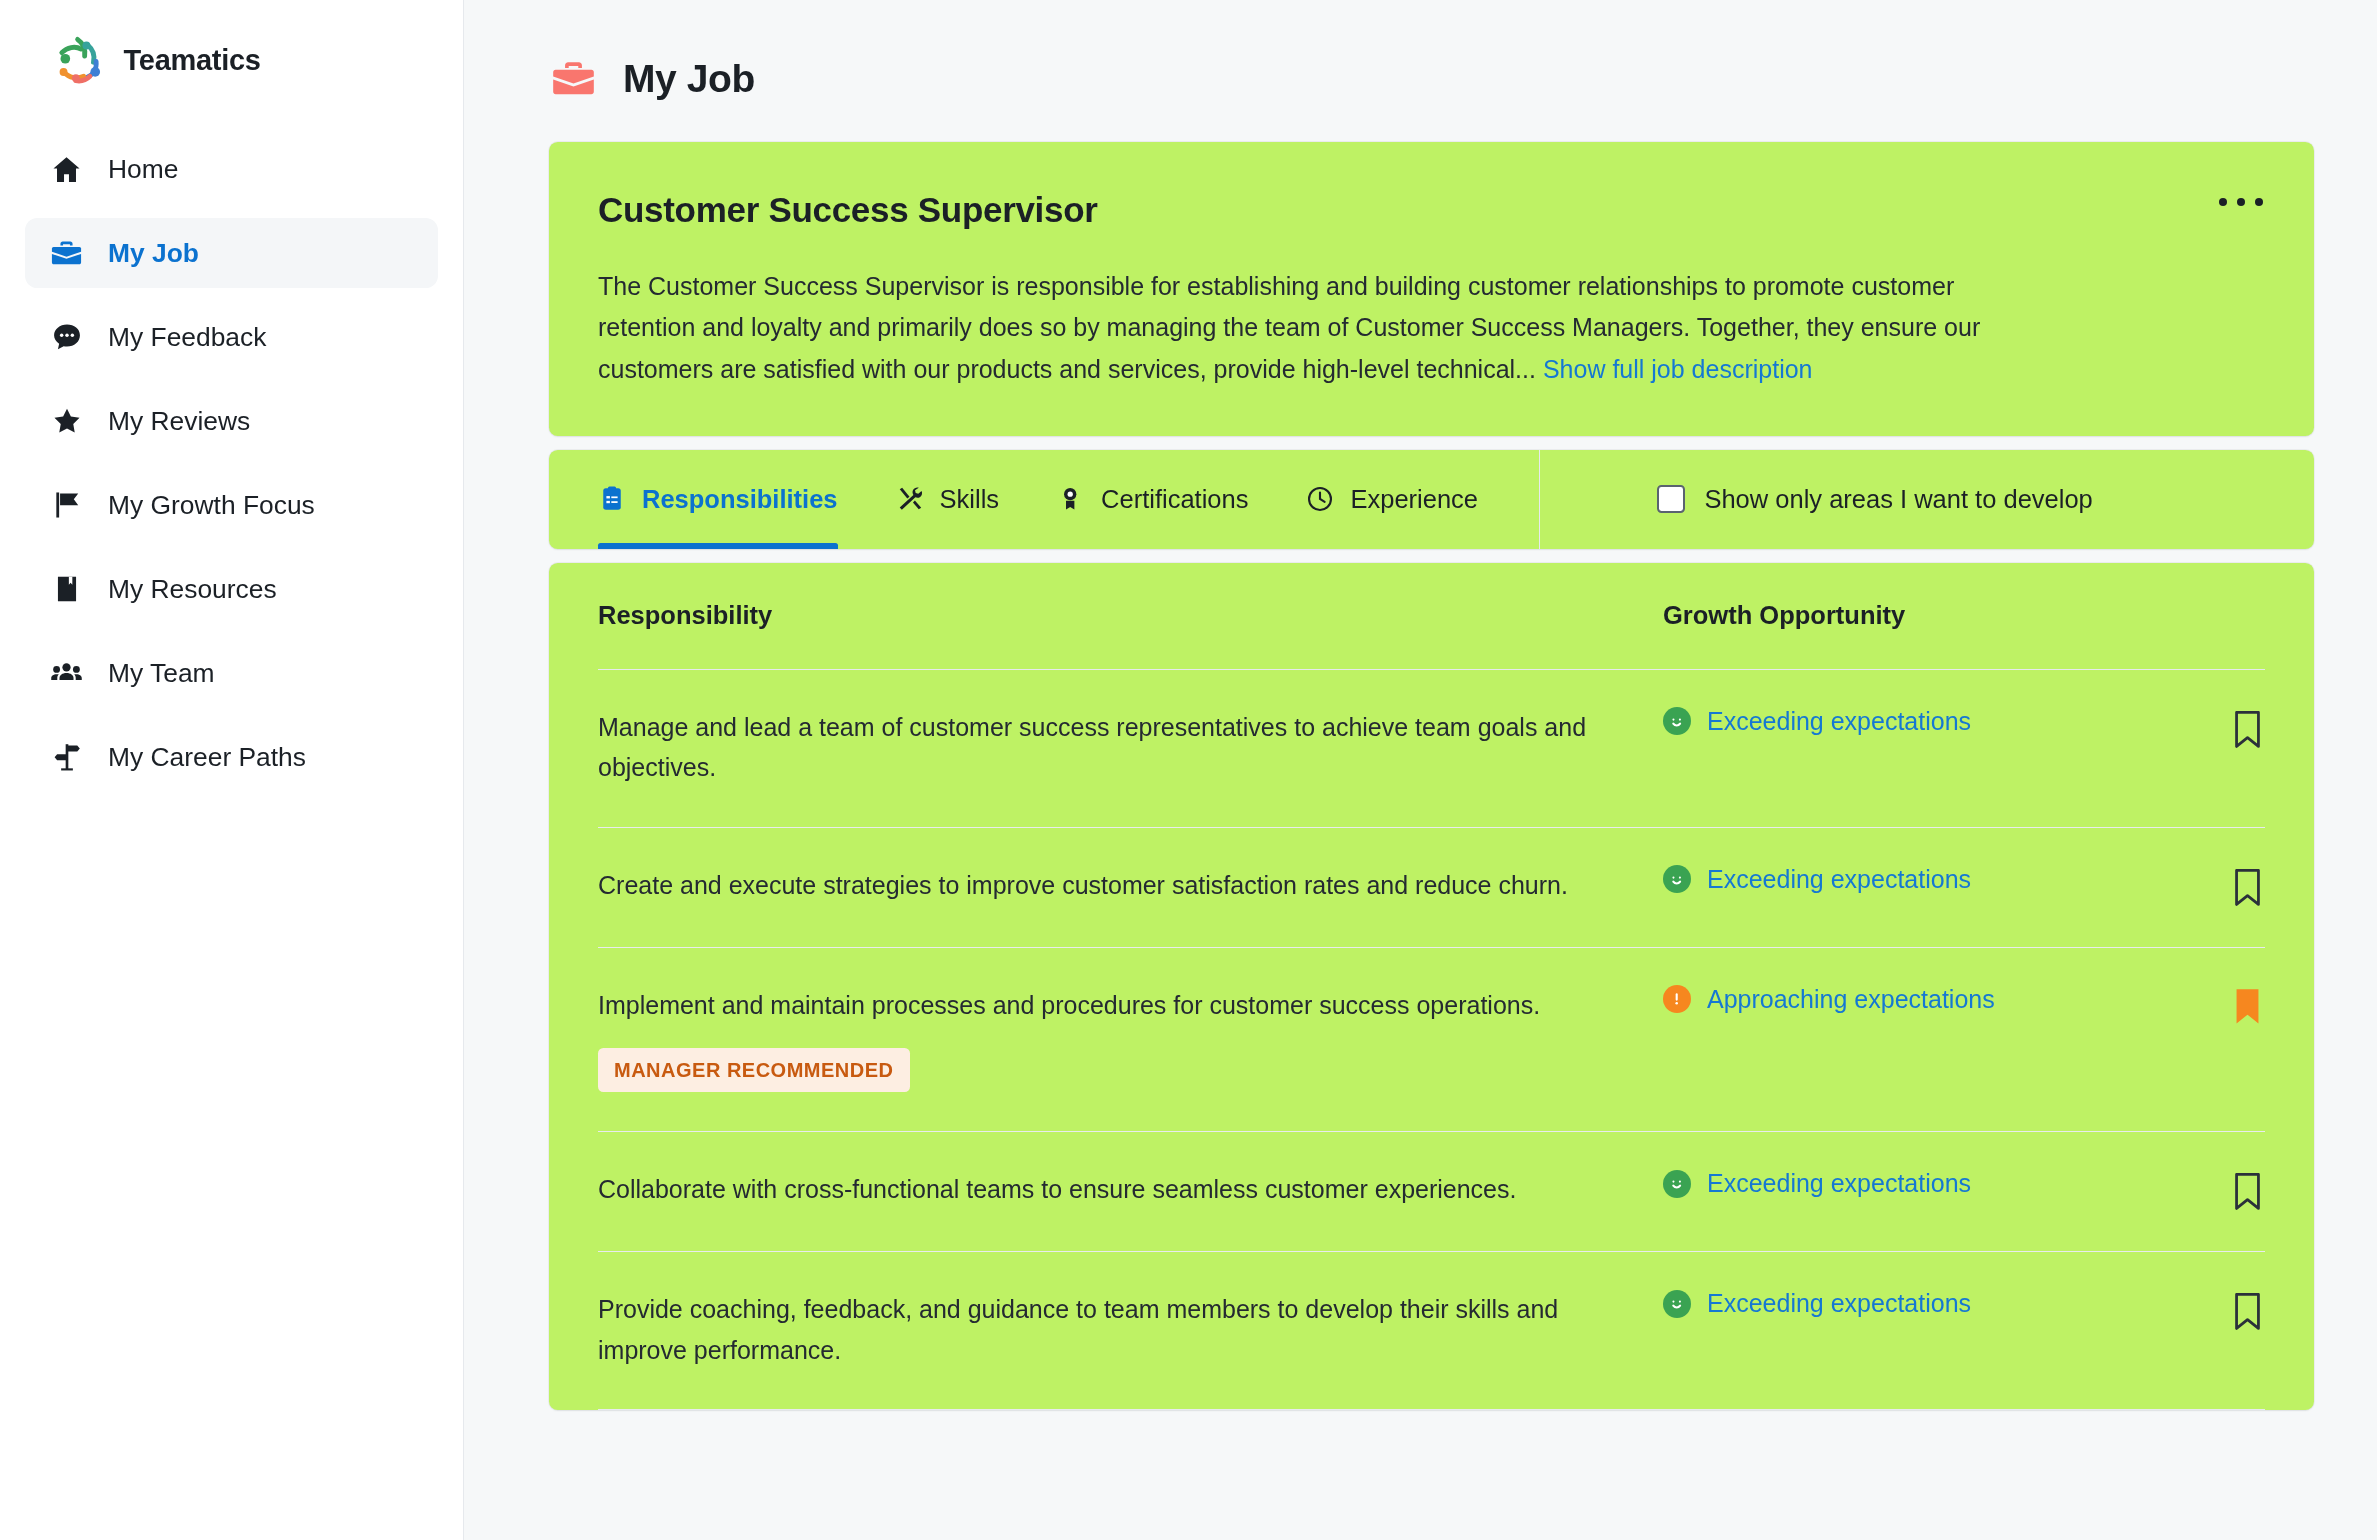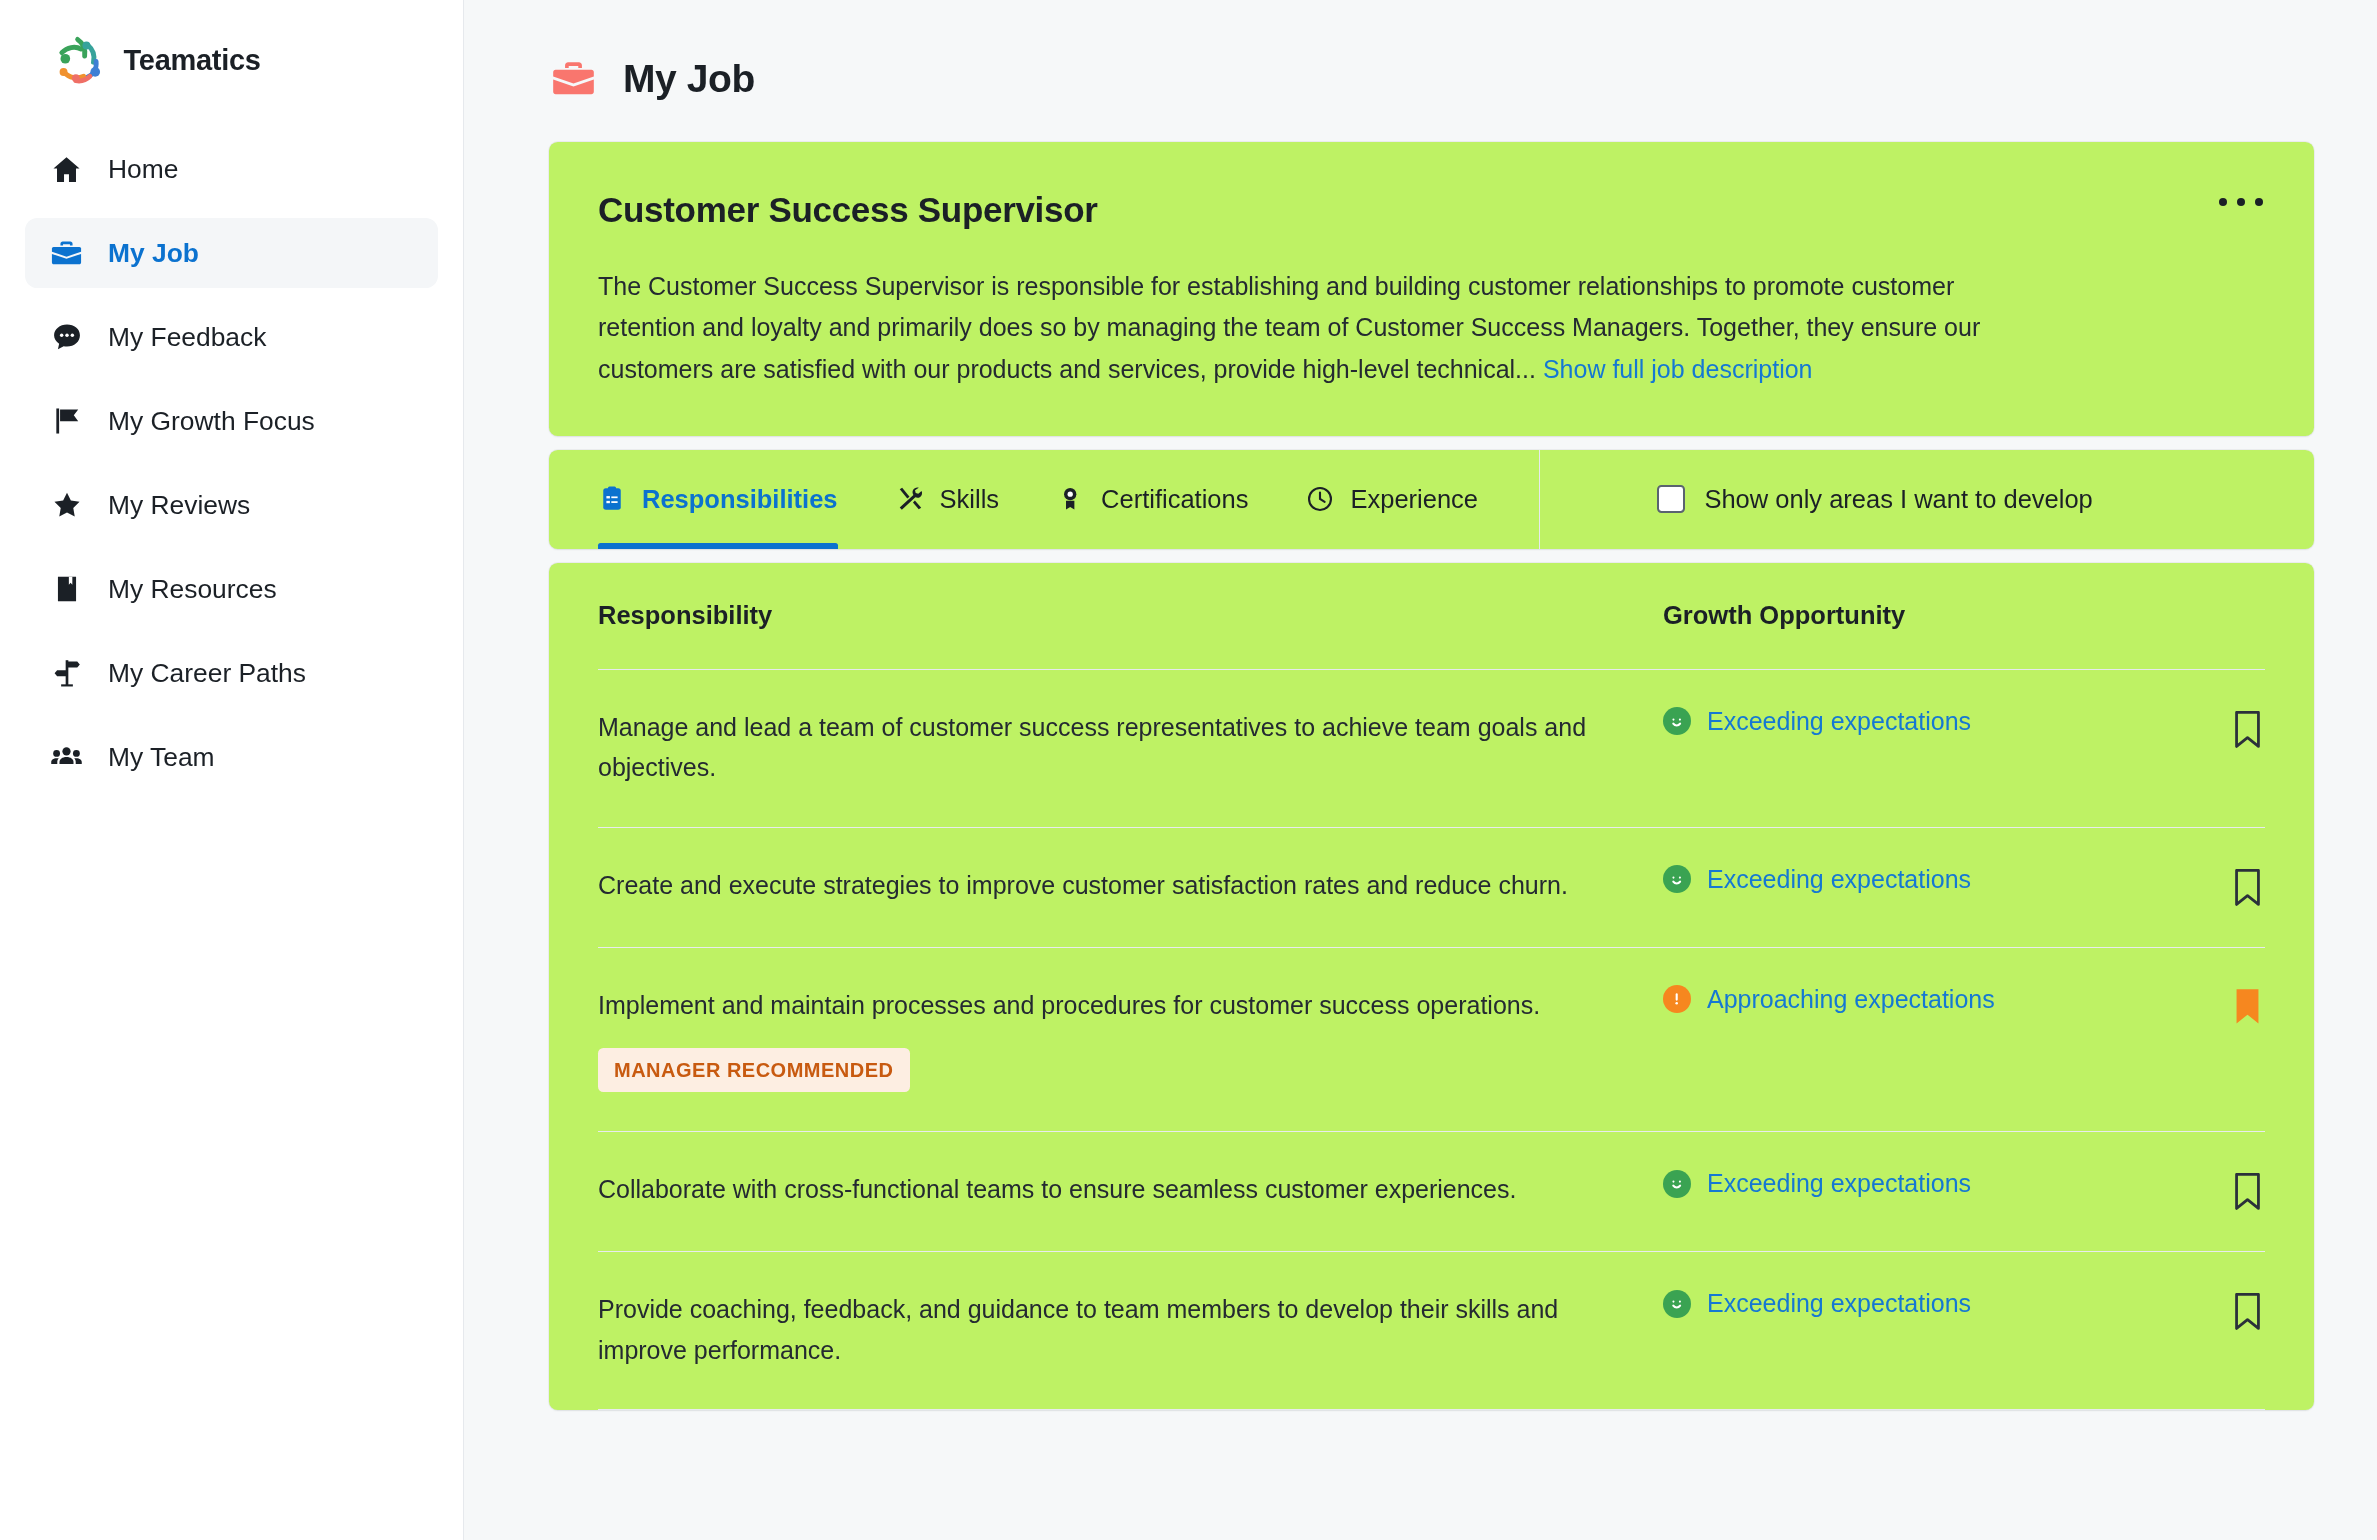--- a/index.html
+++ b/index.html
@@ -177,70 +177,70 @@
               <circle cx="12" cy="10.7" r="1.3" fill="#fff"></circle>
               <circle cx="16" cy="10.7" r="1.3" fill="#fff"></circle>
             </svg>
         </span>
         <span class="nav-label">My Feedback</span>
       </div>
 
       <div class="nav-item">
         <span class="nav-icon">
           <svg width="32" height="32" viewBox="0 0 24 24" fill="currentColor">
+              <path d="M12 2.8l2.9 5.9 6.5.9-4.7 4.6 1.1 6.5L12 17.6 6.2 20.7l1.1-6.5L2.6 9.6l6.5-.9z"></path>
+            </svg>
+        </span>
+        <span class="nav-label">My Reviews</span>
+      </div>
+
+      <div class="nav-item">
+        <span class="nav-icon">
+          <svg width="32" height="32" viewBox="0 0 24 24" fill="currentColor">
               <path d="M4 2.6h2.1v18.8H4z"></path>
               <path d="M6.8 3.3h13.6l-3.3 4.4 3.3 4.4H6.8z"></path>
             </svg>
         </span>
         <span class="nav-label">My Growth Focus</span>
-      </div>
-
-      <div class="nav-item">
-        <span class="nav-icon">
-          <svg width="32" height="32" viewBox="0 0 24 24" fill="currentColor">
-              <path d="M12 2.8l2.9 5.9 6.5.9-4.7 4.6 1.1 6.5L12 17.6 6.2 20.7l1.1-6.5L2.6 9.6l6.5-.9z"></path>
-            </svg>
-        </span>
-        <span class="nav-label">My Reviews</span>
       </div>
 
       <div class="nav-item">
         <span class="nav-icon">
           <svg width="32" height="32" viewBox="0 0 24 24" fill="currentColor">
               <path d="M5.2 2.8h13.6v18.4H5.2z"></path>
               <path d="M13.4 2.8h2.6v6l-1.3-1.4-1.3 1.4z" fill="#fff"></path>
             </svg>
         </span>
         <span class="nav-label">My Resources</span>
-      </div>
-
-      <div class="nav-item">
-        <span class="nav-icon">
-          <svg width="32" height="32" viewBox="0 0 24 24" fill="currentColor">
-            <path d="M11 2.4h2v19.2h-2z"></path>
-            <path d="M11.4 3.4h8.3l1.9 2.2-1.9 2.2h-8.3z"></path>
-            <path d="M12.6 10h-8l-1.9 2.2 1.9 2.2h8z"></path>
-            <path d="M7.6 20.5h8.8v1.6H7.6z"></path>
-          </svg>
-        </span>
-        <span class="nav-label">My Career Paths</span>
       </div>
 
       <div class="nav-item">
         <span class="nav-icon">
           <svg width="33" height="33" viewBox="0 0 24 24" fill="currentColor">
             <circle cx="12" cy="7.6" r="3"></circle>
               <circle cx="4.8" cy="9" r="2.5"></circle>
               <circle cx="19.2" cy="9" r="2.5"></circle>
             <path d="M12 11.6c-3 0-5.1 1.6-5.1 3.6v1.6h10.2v-1.6c0-2-2.1-3.6-5.1-3.6z"></path>
             <path d="M4.8 12.5c-2.3 0-3.9 1.2-3.9 2.8v1.5h4.4v-1.6c0-1 .4-1.9 1.1-2.6-.5-.1-1-.1-1.6-.1z"></path>
             <path d="M19.2 12.5c2.3 0 3.9 1.2 3.9 2.8v1.5h-4.4v-1.6c0-1-.4-1.9-1.1-2.6.5-.1 1-.1 1.6-.1z"></path>
           </svg>
         </span>
         <span class="nav-label">My Team</span>
+      </div>
+
+      <div class="nav-item">
+        <span class="nav-icon">
+          <svg width="32" height="32" viewBox="0 0 24 24" fill="currentColor">
+            <path d="M11 2.4h2v19.2h-2z"></path>
+            <path d="M11.4 3.4h8.3l1.9 2.2-1.9 2.2h-8.3z"></path>
+            <path d="M12.6 10h-8l-1.9 2.2 1.9 2.2h8z"></path>
+            <path d="M7.6 20.5h8.8v1.6H7.6z"></path>
+          </svg>
+        </span>
+        <span class="nav-label">My Career Paths</span>
       </div>
     </nav>
   </aside>
 
   <main class="main">
 
     <div class="page-head">
       <span class="page-head-icon">
         <svg width="49" height="46" viewBox="0 0 24 24" fill="#f9766e">
           <path d="M9.2 3.3h5.6c.9 0 1.6.7 1.6 1.6v1.3h-1.9V5.2H9.5v1h-1.9V4.9c0-.9.7-1.6 1.6-1.6z"></path>

